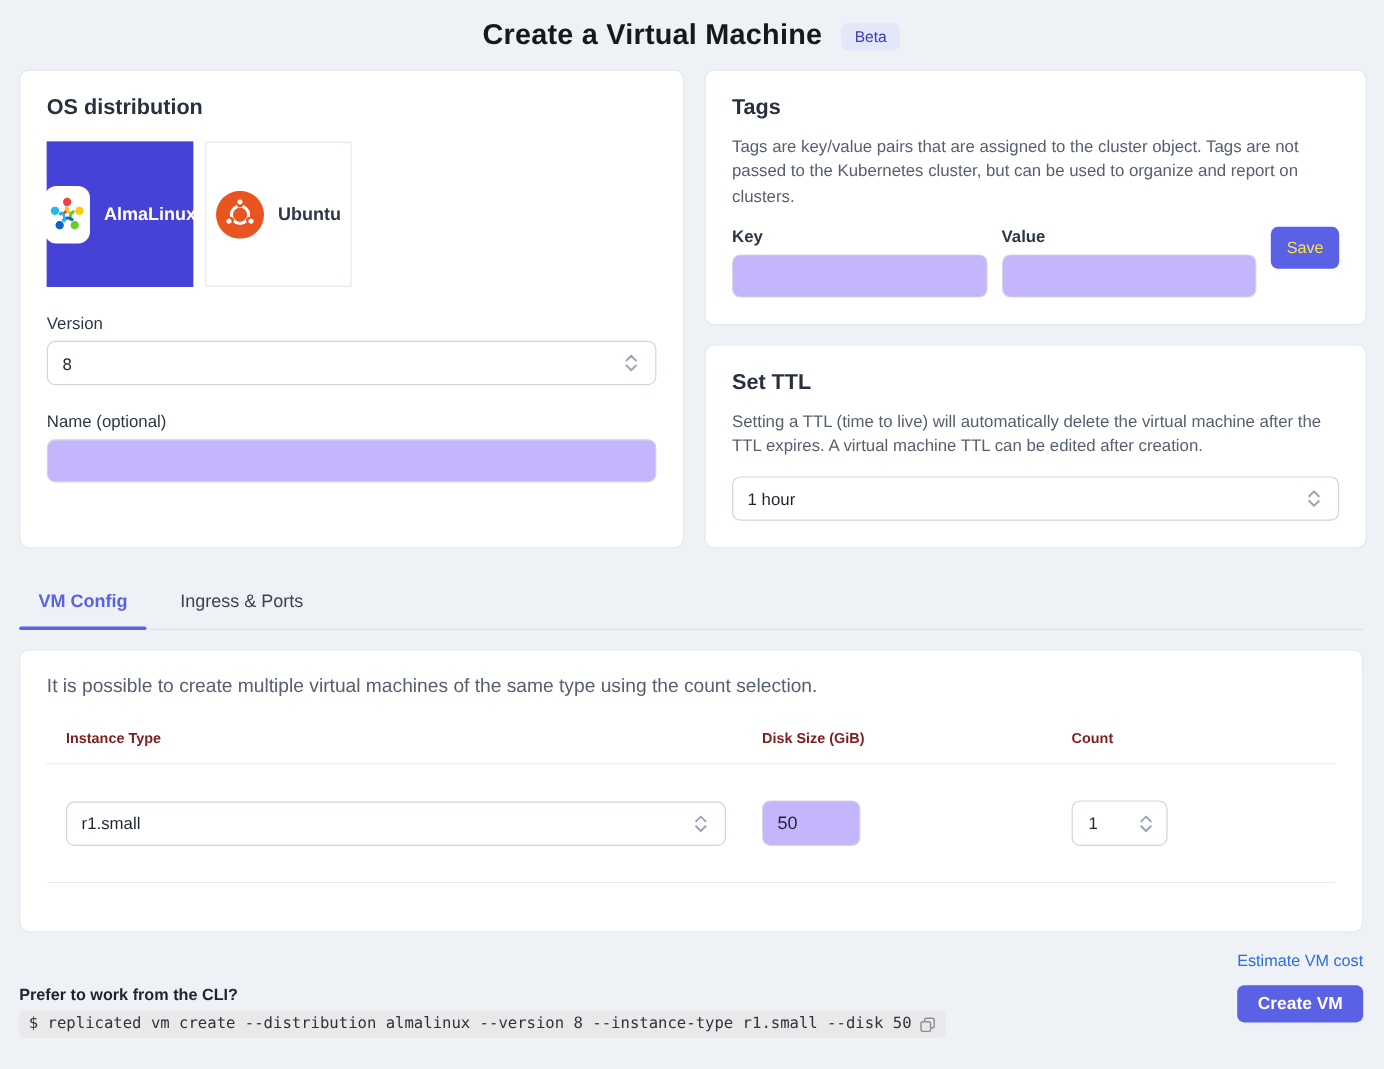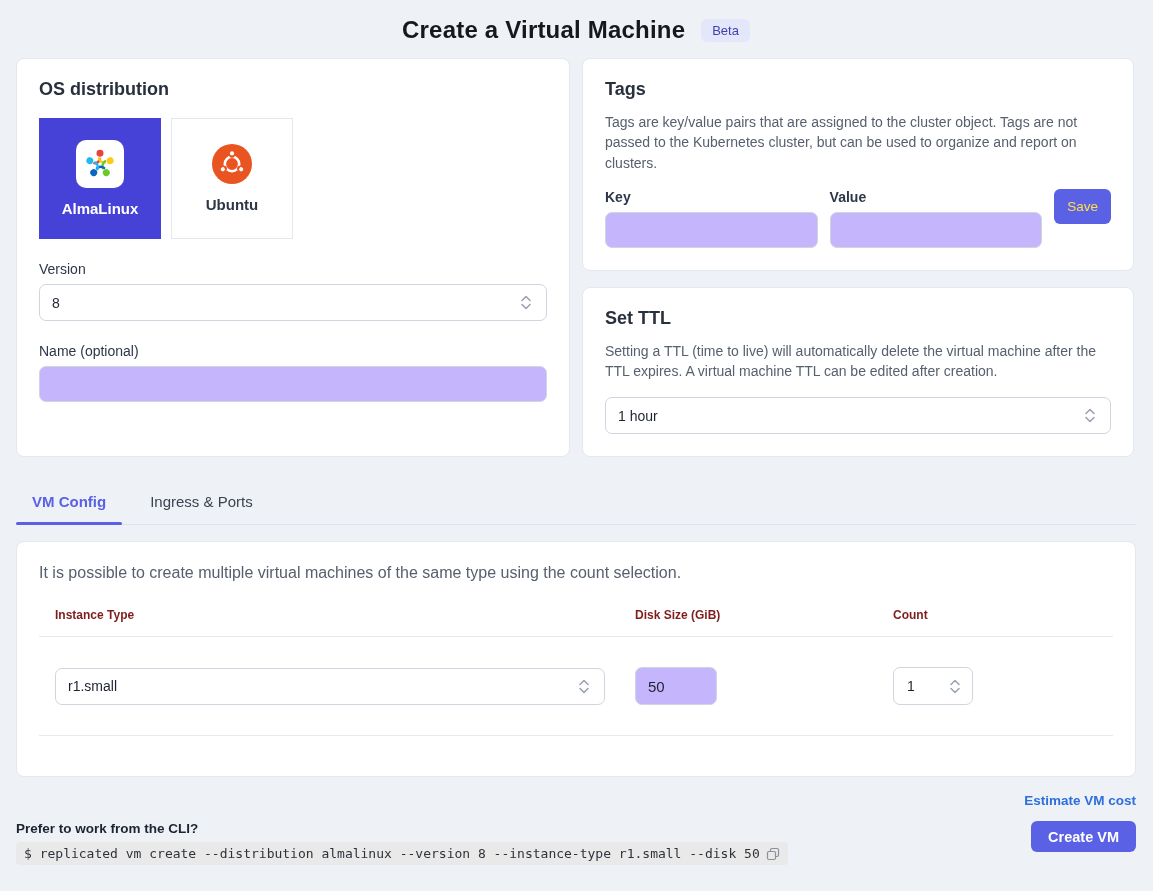--- a/index.html
+++ b/index.html
@@ -18,31 +18,31 @@
   .page-title { font-size: 24px; font-weight: 700; letter-spacing: 0.2px; color: #16181d; }
   .beta-badge {
     background: #e4e6fa; color: #4040b2; font-size: 13px; font-weight: 500;
     padding: 4px 11px; border-radius: 6px;
   }
 
   
   .card {
     background: #ffffff; border: 1px solid #e3e8ee; border-radius: 8px;
   }
-  .top-grid { display: grid; grid-template-columns: 554px 552px; gap: 12px; align-items: stretch; }
+  .top-grid { display: grid; grid-template-columns: 554px 552px; gap: 17px; align-items: stretch; }
   .right-col { display: flex; flex-direction: column; gap: 16px; }
   .card-pad { padding: 20px 22px 22px 22px; }
   .card-title { font-size: 18px; font-weight: 600; color: #27303c; }
   .card-desc { font-size: 14px; line-height: 1.45; color: #57606e; margin-top: 12px; }
 
   
   .os-tiles { display: flex; gap: 10px; margin-top: 18px; }
   .os-tile {
     width: 122px; height: 121px; border-radius: 0; border: 1px solid #e3e8ee;
-    background: #fff; display: flex; flex-direction: column; align-items: center;
+    background: #fff; display: flex; flex-direction: row; align-items: center;
     justify-content: center; gap: 12px; cursor: pointer;
   }
   .os-tile.selected { background: #4642d8; border-color: #4642d8; }
   .os-tile-label { font-size: 15px; font-weight: 700; color: #2d3748; }
   .os-tile.selected .os-tile-label { color: #ffffff; }
   .alma-logo-box {
     width: 48px; height: 48px; background: #fff; border-radius: 10px;
     display: flex; align-items: center; justify-content: center;
   }
   .field-label { font-size: 14px; font-weight: 400; color: #2d3748; margin-top: 22px; }
@@ -98,21 +98,21 @@
 
   
   .footer { display: flex; justify-content: space-between; align-items: flex-end; margin-top: 16px; }
   .cli-block { padding-bottom: 9px; }
   .cli-prompt { font-size: 13.5px; color: #1d2430; margin-bottom: 6px; font-weight: bold; }
   .cli-code {
     background: #e9e9e9; border-radius: 4px; padding: 4px 8px; display: inline-flex; align-items: center; gap: 6px;
     font-family: "DejaVu Sans Mono", "Liberation Mono", monospace; font-size: 13px; color: #2e333b;
   }
   .right-actions { display: flex; flex-direction: column; align-items: flex-end; gap: 13px; padding-bottom: 22px; }
-  .estimate-link { font-size: 13.5px; font-weight: 700; color: #2d6fdd; text-decoration: none; cursor: pointer; }
+  .estimate-link { font-size: 13.5px; font-weight: 400; color: #2d6fdd; text-decoration: none; cursor: pointer; }
   .create-btn {
     height: 31px; padding: 0 17px; background: #5a61e4; color: #fff; border: none; border-radius: 6px;
     font-size: 14.5px; font-weight: 700; cursor: pointer; font-family: "Liberation Sans", sans-serif;
   }
   .chev { flex: 0 0 auto; }
   .copy-icon { cursor: pointer; display: inline-flex; }
 </style>
 </head>
 <body>
 

